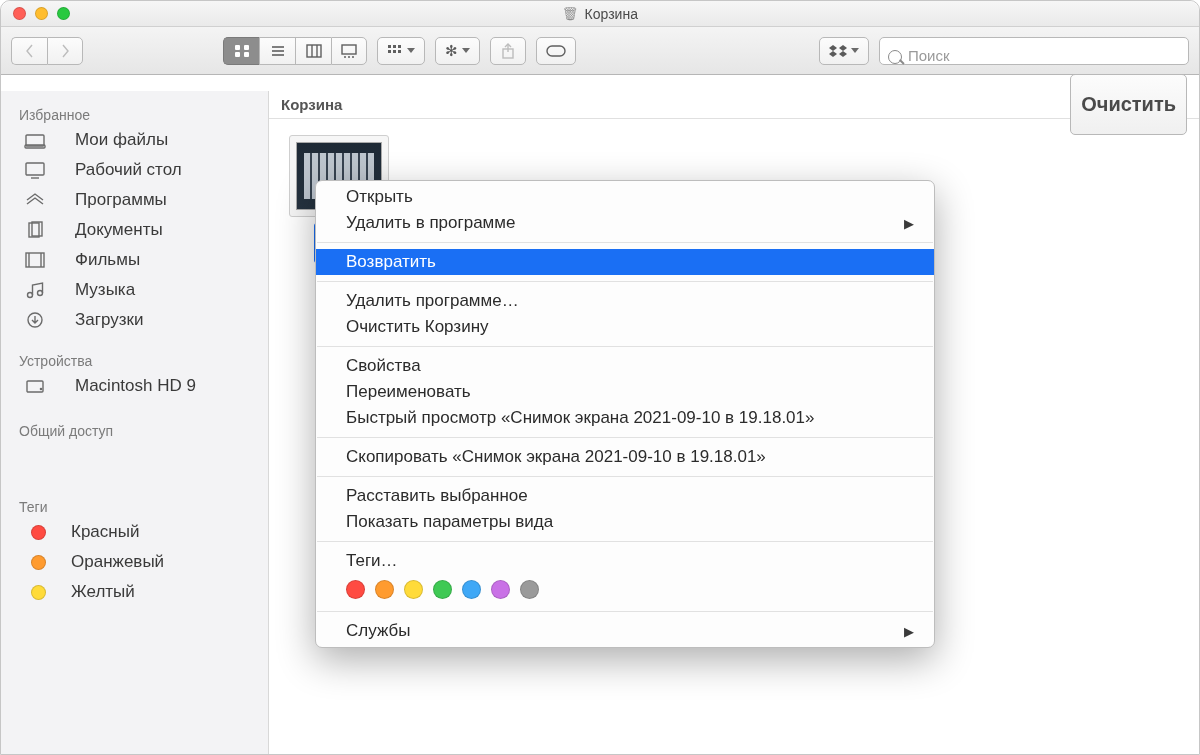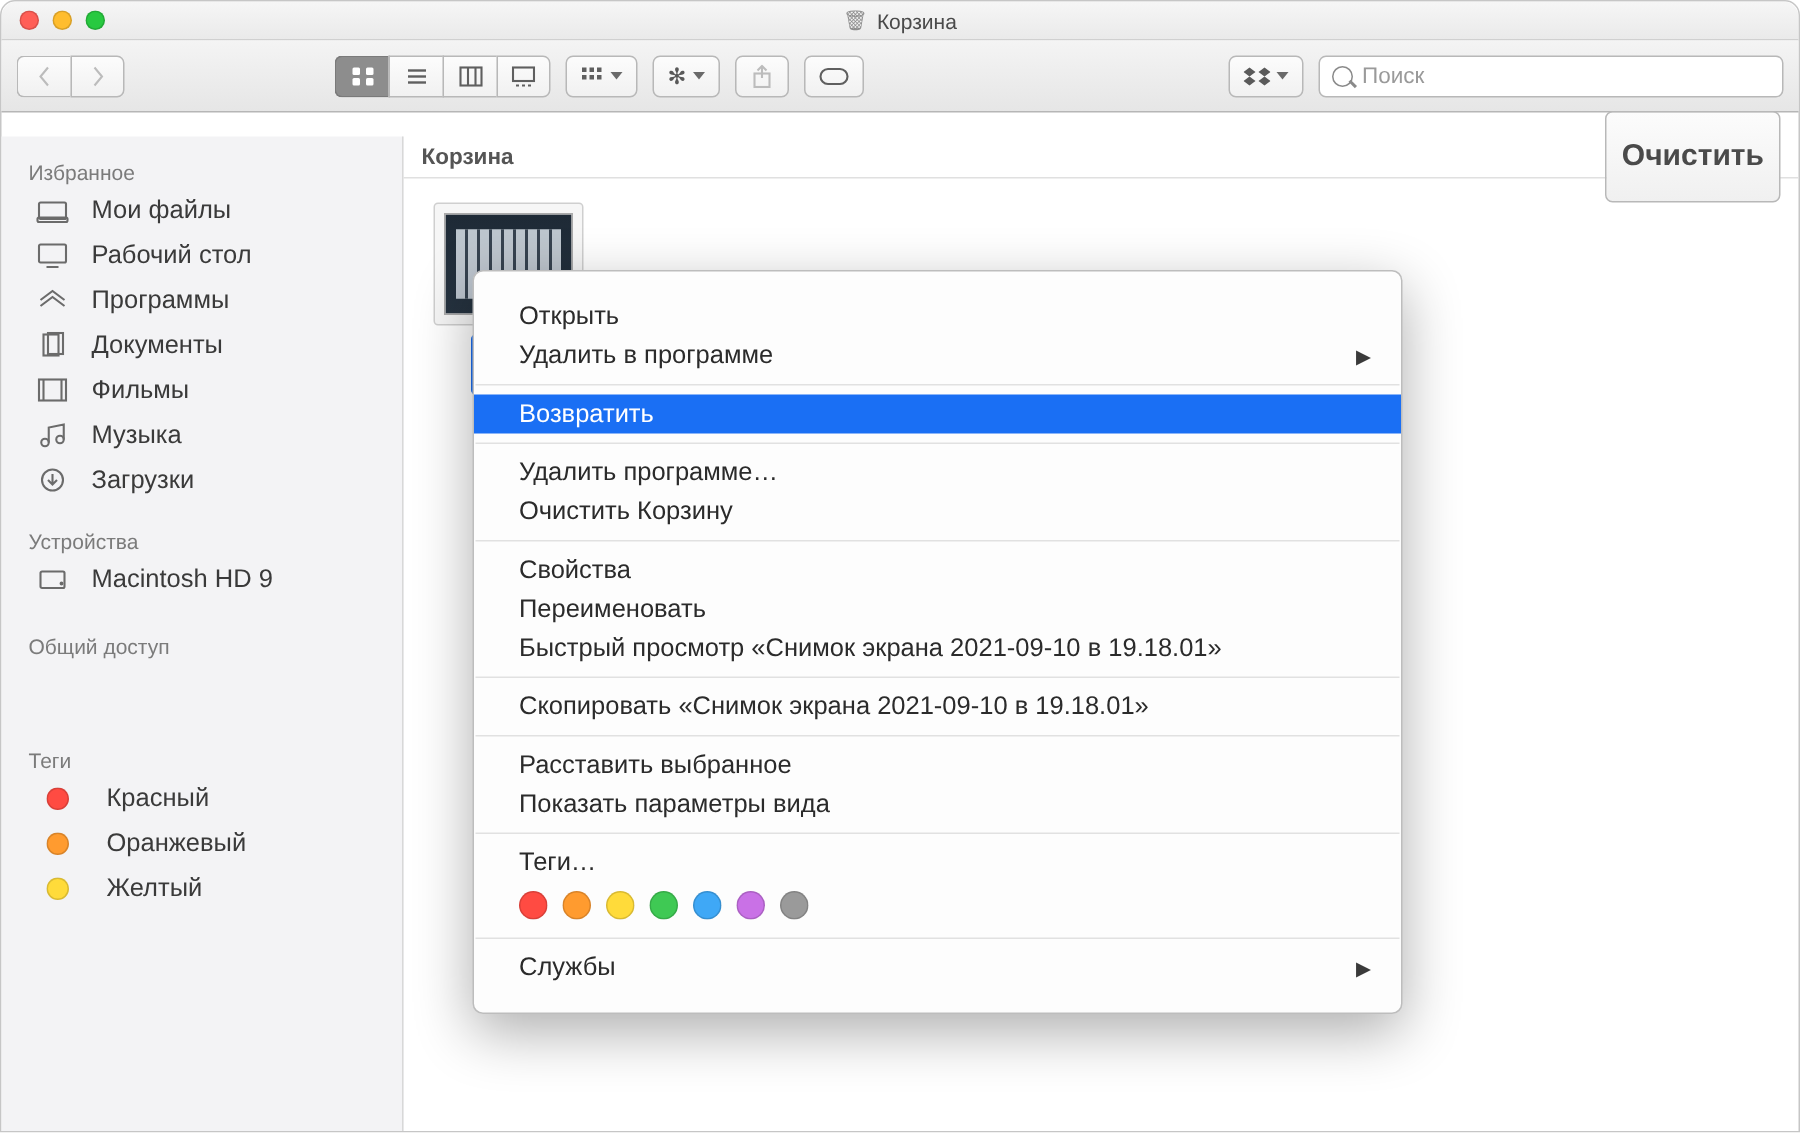--- a/index.html
+++ b/index.html
@@ -20,48 +20,48 @@
   .btn-group { display: flex; }
   .tbtn { height: 28px; min-width: 36px; padding: 0 9px; display: flex; align-items: center; justify-content: center; background: linear-gradient(#fcfcfc,#f1f1f1); border: 1px solid #b8b8b8; color: #5f5f5f; font-size: 14px; position: relative; }
   .btn-group .tbtn { border-right-width: 0; }
   .btn-group .tbtn:first-child { border-top-left-radius: 5px; border-bottom-left-radius: 5px; }
   .btn-group .tbtn:last-child { border-right-width: 1px; border-top-right-radius: 5px; border-bottom-right-radius: 5px; }
   .tbtn.single { border-radius: 5px; border-right-width: 1px; }
   .tbtn.active { background: #8d8d8d; border-color: #7a7a7a; color: #fff; }
   .tbtn.disabled { color: #bcbcbc; }
   .chev { display: inline-block; width: 0; height: 0; border-top: 5px solid #6a6a6a; border-left: 4px solid transparent; border-right: 4px solid transparent; margin-left: 4px; }
   .toolbar-spacer { flex: 1; }
-  .search { display: flex; align-items: center; height: 28px; width: 310px; background: #fff; border: 1px solid #b8b8b8; border-radius: 5px; padding: 0 8px; color: #8a8a8a; font-size: 15px; gap: 6px; }
+  .search { display: flex; align-items: flex-end; height: 28px; width: 310px; background: #fff; border: 1px solid #b8b8b8; border-radius: 5px; padding: 0 8px; color: #8a8a8a; font-size: 15px; gap: 6px; }
   .search input { border: none; outline: none; flex: 1; font-size: 15px; background: transparent; color: #333; }
   .search input::placeholder { color: #9a9a9a; }
   .mag { width: 14px; height: 14px; border: 1.5px solid #8a8a8a; border-radius: 50%; position: relative; }
   .mag:after { content:""; position:absolute; width: 6px; height: 1.5px; background:#8a8a8a; left: 10px; top: 10px; transform: rotate(45deg); }
 
   
   .content { flex: 1; display: flex; min-height: 0; margin-top: 16px; }
   .sidebar { width: 268px; background: #f3f3f5; border-right: 1px solid #d8d8d8; padding-top: 8px; overflow: hidden; }
   .side-head { font-size: 14px; color: #7b7b7b; padding: 8px 18px 2px; }
-  .side-item { display: flex; align-items: center; gap: 14px; padding: 5px 18px 5px 22px; font-size: 17px; color: #3a3a3a; }
+  .side-item { display: flex; align-items: center; gap: 28px; padding: 5px 18px 5px 22px; font-size: 17px; color: #3a3a3a; }
   .side-icon { width: 24px; height: 20px; display: flex; align-items: center; justify-content: center; color: #6b6b6b; }
   .side-icon svg { width: 22px; height: 18px; }
   .tag-item { display: flex; align-items: center; gap: 25px; padding: 5px 18px 5px 30px; font-size: 17px; color: #3a3a3a; }
   .tag-dot { width: 15px; height: 15px; border-radius: 50%; border: 0.5px solid rgba(0,0,0,.15); }
 
   .main { flex: 1; display: flex; flex-direction: column; position: relative; }
   .pathbar { height: 28px; border-bottom: 1px solid #e0e0e0; display: flex; align-items: center; padding: 0 12px; font-size: 15px; font-weight: 600; color: #555; justify-content: space-between; }
   .empty-btn { font-size: 20px; padding: 18px 10px; background: linear-gradient(#fcfcfc,#f0f0f0); border: 1px solid #b8b8b8; border-radius: 5px; color: #4a4a4a; }
   .icon-area { flex: 1; padding: 16px; position: relative; }
   .file { width: 108px; text-align: center; font-size: 14px; color: #fff; }
   .thumb { width: 100px; height: 82px; margin: 0 auto 6px; background: #f6f6f6; border: 1px solid #cfcfcf; border-radius: 3px; padding: 6px; display: flex; align-items: center; justify-content: center; }
   .thumb-inner { width: 100%; height: 100%; background: linear-gradient(#1e2a36,#263340); border: 1px solid #aaa; position: relative; }
   .thumb-inner:before { content:""; position:absolute; left:8%; right:8%; top:15%; bottom:15%; background: repeating-linear-gradient(90deg,#cfd7df 0 6px,#3a4653 6px 8px), #cfd7df; opacity:.9; }
   .fname { display: inline-block; background: #1a6ff4; padding: 1px 3px; border-radius: 3px; line-height: 1.35; max-width: 108px; white-space: normal; }
 
   
-  .ctxmenu { position: absolute; left: 315px; top: 180px; width: 620px; background: #fdfdfd; border: 1px solid #bdbdbd; border-radius: 7px; box-shadow: 0 12px 38px rgba(0,0,0,.32); padding: 17px 0; z-index: 50; }
+  .ctxmenu { position: absolute; left: 315px; top: 180px; width: 620px; background: #fdfdfd; border: 1px solid #bdbdbd; border-radius: 7px; box-shadow: 0 12px 38px rgba(0,0,0,.32); padding: 3px 0; z-index: 50; }
   .ctx-item { padding: 3px 20px 3px 30px; font-size: 17px; color: #2b2b2b; display: flex; align-items: center; justify-content: space-between; }
   .ctx-item .arrow { color: #3a3a3a; font-size: 13px; }
   .ctx-item.hover { background: #1a6ff4; color: #fff; }
   .ctx-sep { height: 1px; background: #e1e1e1; margin: 6px 1px; }
   .ctx-tags { padding: 6px 20px 6px 30px; display: flex; gap: 10px; }
   .ctx-tagdot { width: 19px; height: 19px; border-radius: 50%; border: 0.5px solid rgba(0,0,0,.15); }
 
   
   .sv { fill: none; stroke: currentColor; stroke-width: 1.4; }
 </style>

